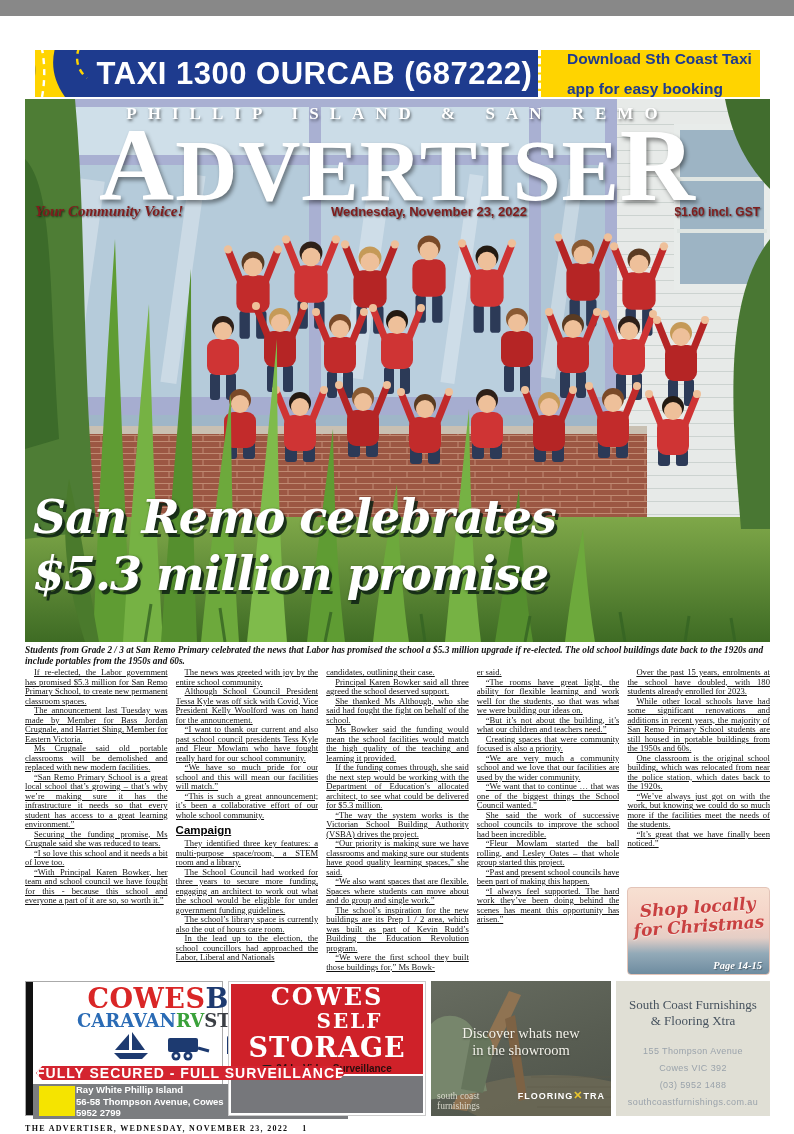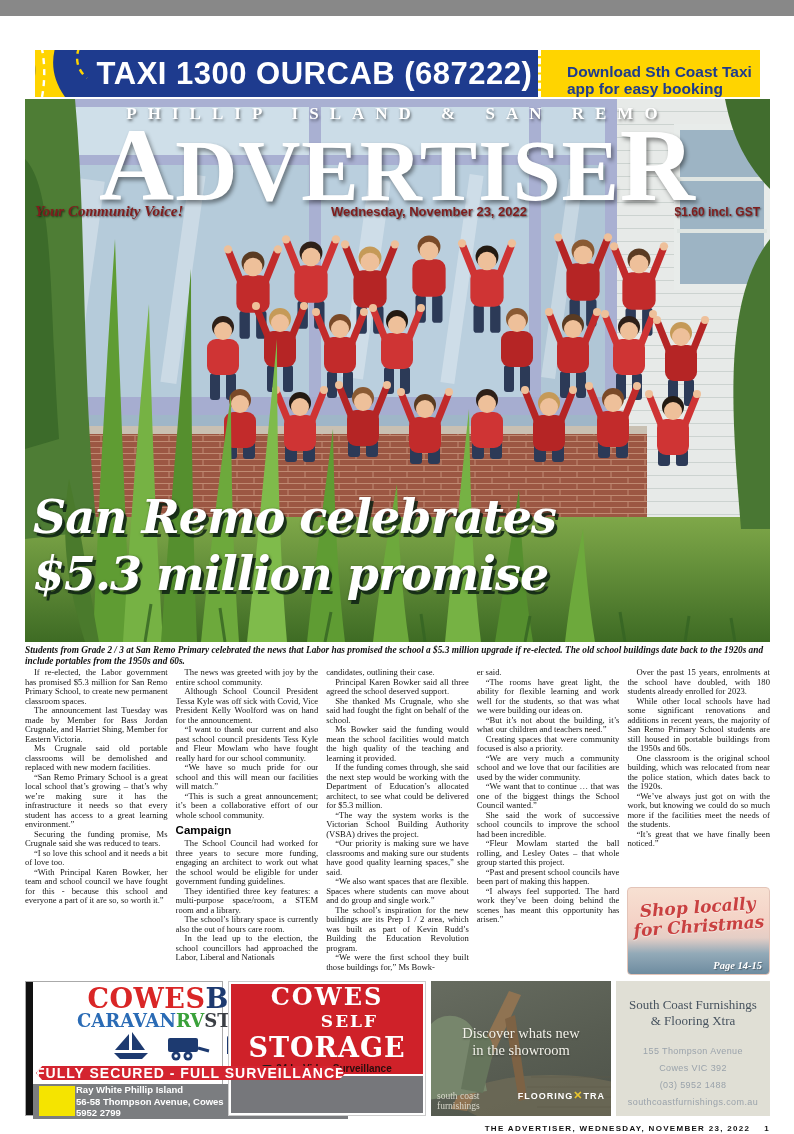--- a/index.html
+++ b/index.html
@@ -13,21 +13,21 @@
   
   .taxi-banner { display:flex; height:47px; margin:0 10px; overflow:hidden; }
   .taxi-road { width:56px; background:var(--taxi-blue,#1e3b8e); position:relative; flex-shrink:0; }
   .taxi-main {
     flex:1; background:var(--taxi-blue,#1e3b8e); color:#fff; display:flex; align-items:center; justify-content:center;
     font-family:"Liberation Sans", sans-serif; font-weight:bold; font-size:31px; letter-spacing:.5px; white-space:nowrap;
   }
   .taxi-right {
     width:222px; background:var(--taxi-yellow,#ffd400); color:var(--taxi-blue,#1e3b8e);
     font-family:"Liberation Sans", sans-serif; font-weight:bold; font-size:15.5px; line-height:17px;
-    display:flex; flex-direction:column; justify-content:flex-end; padding-left:26px;
+    display:flex; flex-direction:column; justify-content:space-between; padding-left:26px;
     border-left:3px dashed #fff; flex-shrink:0;
   }
   
   .hero { position:relative; height:543px; margin-top:2px; overflow:hidden; background:#b9c8d4; }
   .hero svg.scene { position:absolute; inset:0; width:100%; height:100%; }
   .masthead { position:absolute; top:0; left:0; right:0; text-align:center; color:#fff; }
   .mast-kicker {
     margin-top:5px; font-size:17px; font-weight:bold; letter-spacing:11px; word-spacing:4px;
     text-shadow:1px 2px 3px rgba(0,0,0,.55);
   }
@@ -48,21 +48,21 @@
     font-family:"DejaVu Serif", serif; font-weight:bold; font-style:italic;
     font-size:46px; line-height:57px; letter-spacing:-1px; white-space:nowrap;
     text-shadow:3px 4px 0 rgba(14,34,20,.85), 1px 1px 3px rgba(0,0,0,.6);
   }
   
   .caption {
     height:25px; padding-top:3px; font-size:9.3px; line-height:11px;
     font-weight:bold; font-style:italic; color:#111;
   }
   
-  .columns { display:flex; gap:8px; height:307px; margin-top:1px; overflow:hidden; }
+  .columns { display:flex; gap:8px; height:307px; margin-top:1px; overflow:hidden;text-decoration:underline; }
   .col { flex:1; height:100%; overflow:hidden; display:flex; flex-direction:column; }
   .col-text { flex:1; overflow:hidden; }
   .para {
     font-size:8.6px; line-height:9.5px; text-align:justify; text-indent:9px; color:#141414;
   }
   .para.cont { text-indent:0; }
   .subhead {
     font-family:"Liberation Sans", sans-serif; font-size:11.5px; font-weight:bold;
     margin:4px 0 3px 0; color:#000;
   }
@@ -106,21 +106,21 @@
   .rw-box { width:36px; height:30px; background:var(--ray-white-yellow,#f5e400); flex-shrink:0; position:relative; }
   .rw-label { position:absolute; bottom:-9px; left:0; font-family:"Liberation Sans", sans-serif; font-size:6px; font-weight:bold; color:#fff; }
   .agent-lines { color:#fff; font-family:"Liberation Sans", sans-serif; font-weight:bold; font-size:9.5px; line-height:11.5px; }
   
   .ad-storage { width:198px; background:#fff; border:1px solid #ccc; display:flex; flex-direction:column; flex-shrink:0; }
   .storage-red {
     margin:2px; flex:1; background:var(--storage-red,#cf2129); color:#fff; text-align:center;
     font-family:"DejaVu Serif", serif; font-weight:bold; display:flex; flex-direction:column; justify-content:center;
   }
   .storage-l1 { font-size:24px; line-height:25px; letter-spacing:2px; }
-  .storage-l2 { font-size:17px; line-height:25px; letter-spacing:2px;padding-left:45px; }
+  .storage-l2 { font-size:20px; line-height:25px; letter-spacing:2px;padding-left:45px; }
   .storage-l3 { font-size:27px; line-height:27px; letter-spacing:1px; }
   .storage-sub { display:flex; align-items:center; justify-content:center; gap:0; margin-top:2px;
     font-family:"Liberation Sans", sans-serif; font-weight:bold; font-size:10px; color:#2a0d0d; }
   .storage-grey { height:40px; background:#76777b; margin:0 2px 2px 2px; }
   
   .ad-showroom { width:180px; position:relative; overflow:hidden; flex-shrink:0;
     background:linear-gradient(160deg,#676c60 0%,#585d52 55%,#4e534a 100%); }
   .showroom-text {
     position:absolute; top:44px; left:0; right:0; text-align:center; color:#f3f2ea;
     font-family:"Liberation Serif", serif; font-size:14.5px; line-height:17px; text-shadow:0 1px 2px rgba(0,0,0,.4);
@@ -128,21 +128,21 @@
   .showroom-logos { position:absolute; bottom:5px; left:6px; right:6px; display:flex; justify-content:space-between; align-items:baseline; }
   .scf-logo { color:#d9d8cc; font-family:"Liberation Serif", serif; font-size:9.5px; }
   .fx-logo { color:#fff; font-family:"Liberation Sans", sans-serif; font-weight:bold; font-size:9px; letter-spacing:1px; }
   .fx-logo .x { color:#e8c52e; font-size:11px; }
   
   .ad-panel { flex:1; background:var(--panel-beige,#e0dfd5); text-align:center; padding-top:16px; }
   .panel-title { font-family:"Liberation Serif", serif; font-size:13px; line-height:16px; color:#46525e; }
   .panel-lines { margin-top:14px; font-family:"Liberation Sans", sans-serif; font-size:9px; line-height:17px; color:#9aa3ab; letter-spacing:.4px; }
   
   .footer {
-    margin-top:8px; text-align:right; font-family:Liberation Sans, sans-serif;
+    margin-top:8px; text-align:left; font-family:Liberation Serif, serif;
     font-weight:bold; font-size:8px; letter-spacing:1.3px; color:#111;
   }
   .footer .pageno { margin-left:14px; }
 </style>
 </head>
 <body>
 
 <div class="page">
 
   <div class="taxi-banner">
@@ -494,31 +494,31 @@
         </div>
       </div>
     <div class="col">
         <div class="col-text">
           <p class="para">The news was greeted with joy by the entire school community.</p>
           <p class="para">Although School Council President Tessa Kyle was off sick with Covid, Vice President Kelly Woolford was on hand for the announcement.</p>
           <p class="para">“I want to thank our current and also past school council presidents Tess Kyle and Fleur Mowlam who have fought really hard for our school community.</p>
           <p class="para">“We have so much pride for our school and this will mean our facilities will match.”</p>
           <p class="para">“This is such a great announcement; it’s been a collaborative effort of our whole school community.</p>
           <h3 class="subhead">Campaign</h3>
+          <p class="para">They identified three key features: a multi-purpose space/room, a STEM room and a library.</p>
           <p class="para">The School Council had worked for three years to secure more funding, engaging an architect to work out what the school would be eligible for under government funding guidelines.</p>
-          <p class="para">They identified three key features: a multi-purpose space/room, a STEM room and a library.</p>
           <p class="para">The school’s library space is currently also the out of hours care room.</p>
           <p class="para">In the lead up to the election, the school councillors had approached the Labor, Liberal and Nationals</p>
         </div>
       </div>
     <div class="col">
         <div class="col-text">
           <p class="para cont">candidates, outlining their case.</p>
           <p class="para">Principal Karen Bowker said all three agreed the school deserved support.</p>
-          <p class="para">She thanked Ms Crugnale, who she said had fought the fight on behalf of the school.</p>
+          <p class="para">She thanked Ms Although, who she said had fought the fight on behalf of the school.</p>
           <p class="para">Ms Bowker said the funding would mean the school facilities would match the high quality of the teaching and learning it provided.</p>
           <p class="para">If the funding comes through, she said the next step would be working with the Department of Education’s allocated architect, to see what could be delivered for $5.3 million.</p>
           <p class="para">“The way the system works is the Victorian School Building Authority (VSBA) drives the project.</p>
           <p class="para">“Our priority is making sure we have classrooms and making sure our students have good quality learning spaces,” she said.</p>
           <p class="para">“We also want spaces that are flexible. Spaces where students can move about and do group and single work.”</p>
           <p class="para">The school’s inspiration for the new buildings are its Prep 1 / 2 area, which was built as part of Kevin Rudd’s Building the Education Revolution program.</p>
           <p class="para">“We were the first school they built those buildings for,” Ms Bowk-</p>
         </div>
       </div>
     <div class="col">

